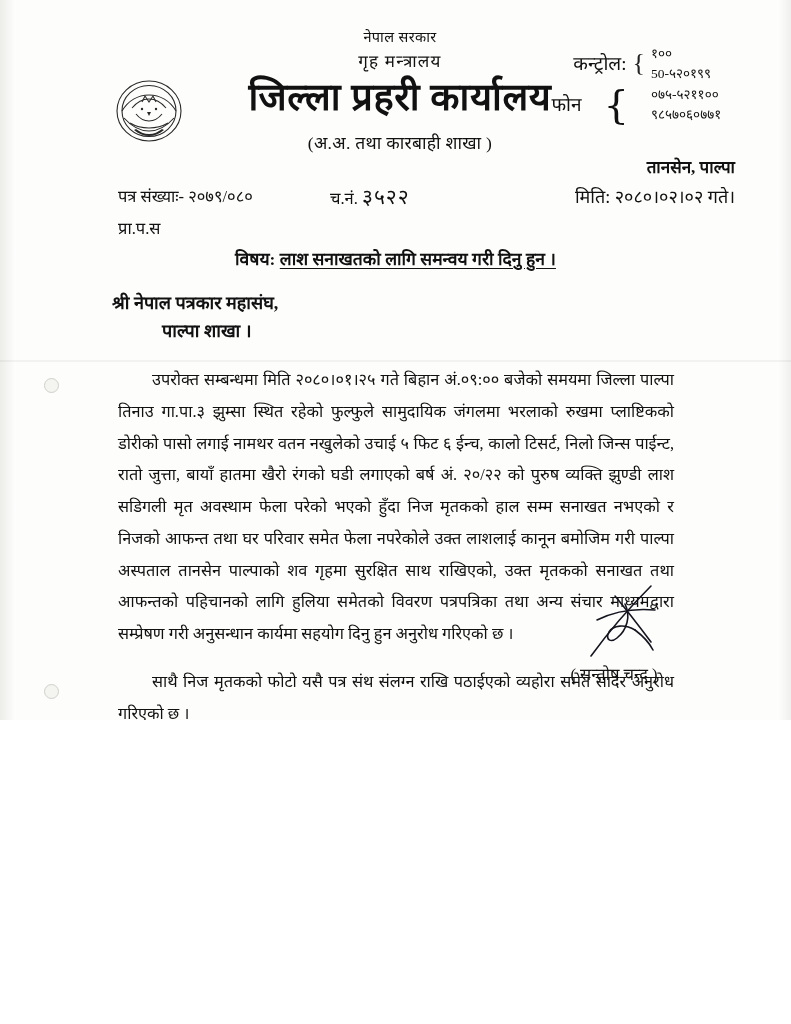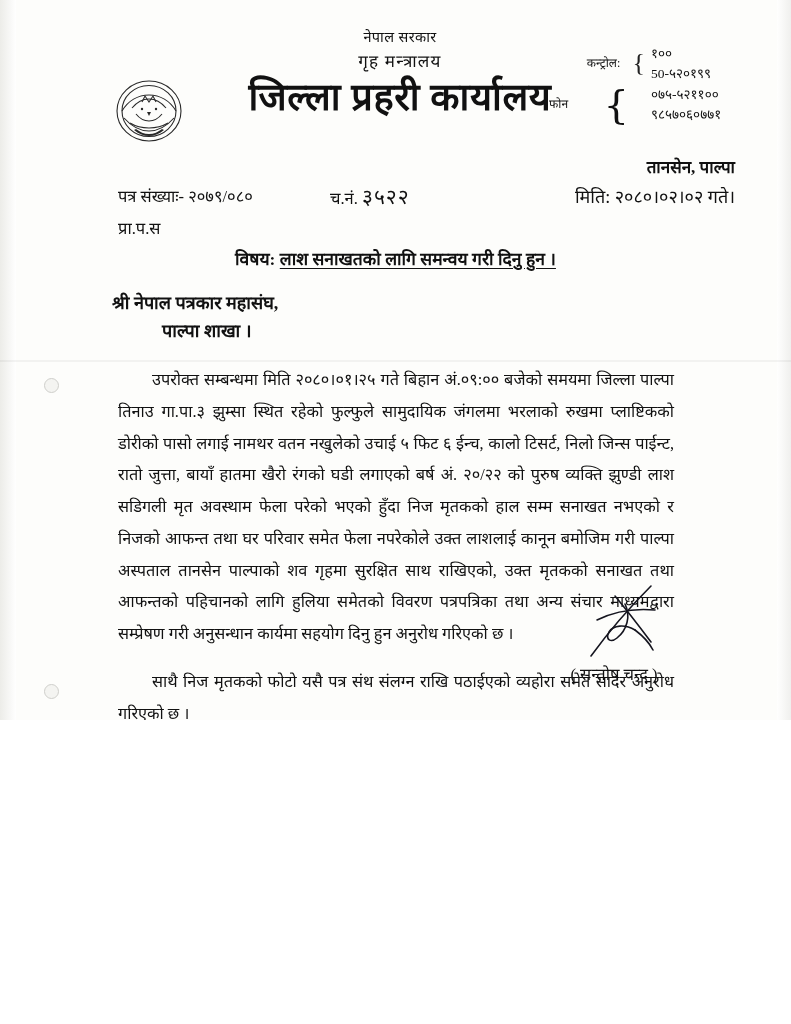--- a/index.html
+++ b/index.html
@@ -119,22 +119,22 @@
     line-height: 1.45;
   }
   .contact-row {
     display: flex;
     align-items: center;
     justify-content: flex-end;
     gap: 6px;
   }
   .contact-label {
     min-width: 46px;
-    text-align: center;
-    font-size: 12px;
+    text-align: right;
+    font-size: 19px;
   }
   .brace {
     font-size: 26px;
     line-height: .8;
     color: #222;
   }
   .contact-values {
     text-align: left;
     min-width: 92px;
   }
@@ -298,20 +298,21 @@
           <path d="M35 34l2 4 2-4z"></path>
           <path d="M22 52c5 4 10 6 15 6s10-2 15-6l-2-1c-4 3-8 5-13 5s-9-2-13-5z"></path>
         </g>
       </svg>
     </div>
 
     <div class="center-head">
       <div class="gov-line">नेपाल सरकार</div>
       <div class="ministry-line">गृह मन्त्रालय</div>
       <div class="office-line">जिल्ला प्रहरी कार्यालय</div>
+      <div class="branch-line">(अ.अ. तथा कारबाही शाखा )</div>
     </div>
 
     <div class="contact">
       <div class="contact-row">
         <span class="contact-label">कन्ट्रोल:</span>
         <span class="brace">{</span>
         <span class="contact-values">
           <div>१००</div>
           <div>50-५२०१९९</div>
         </span>

